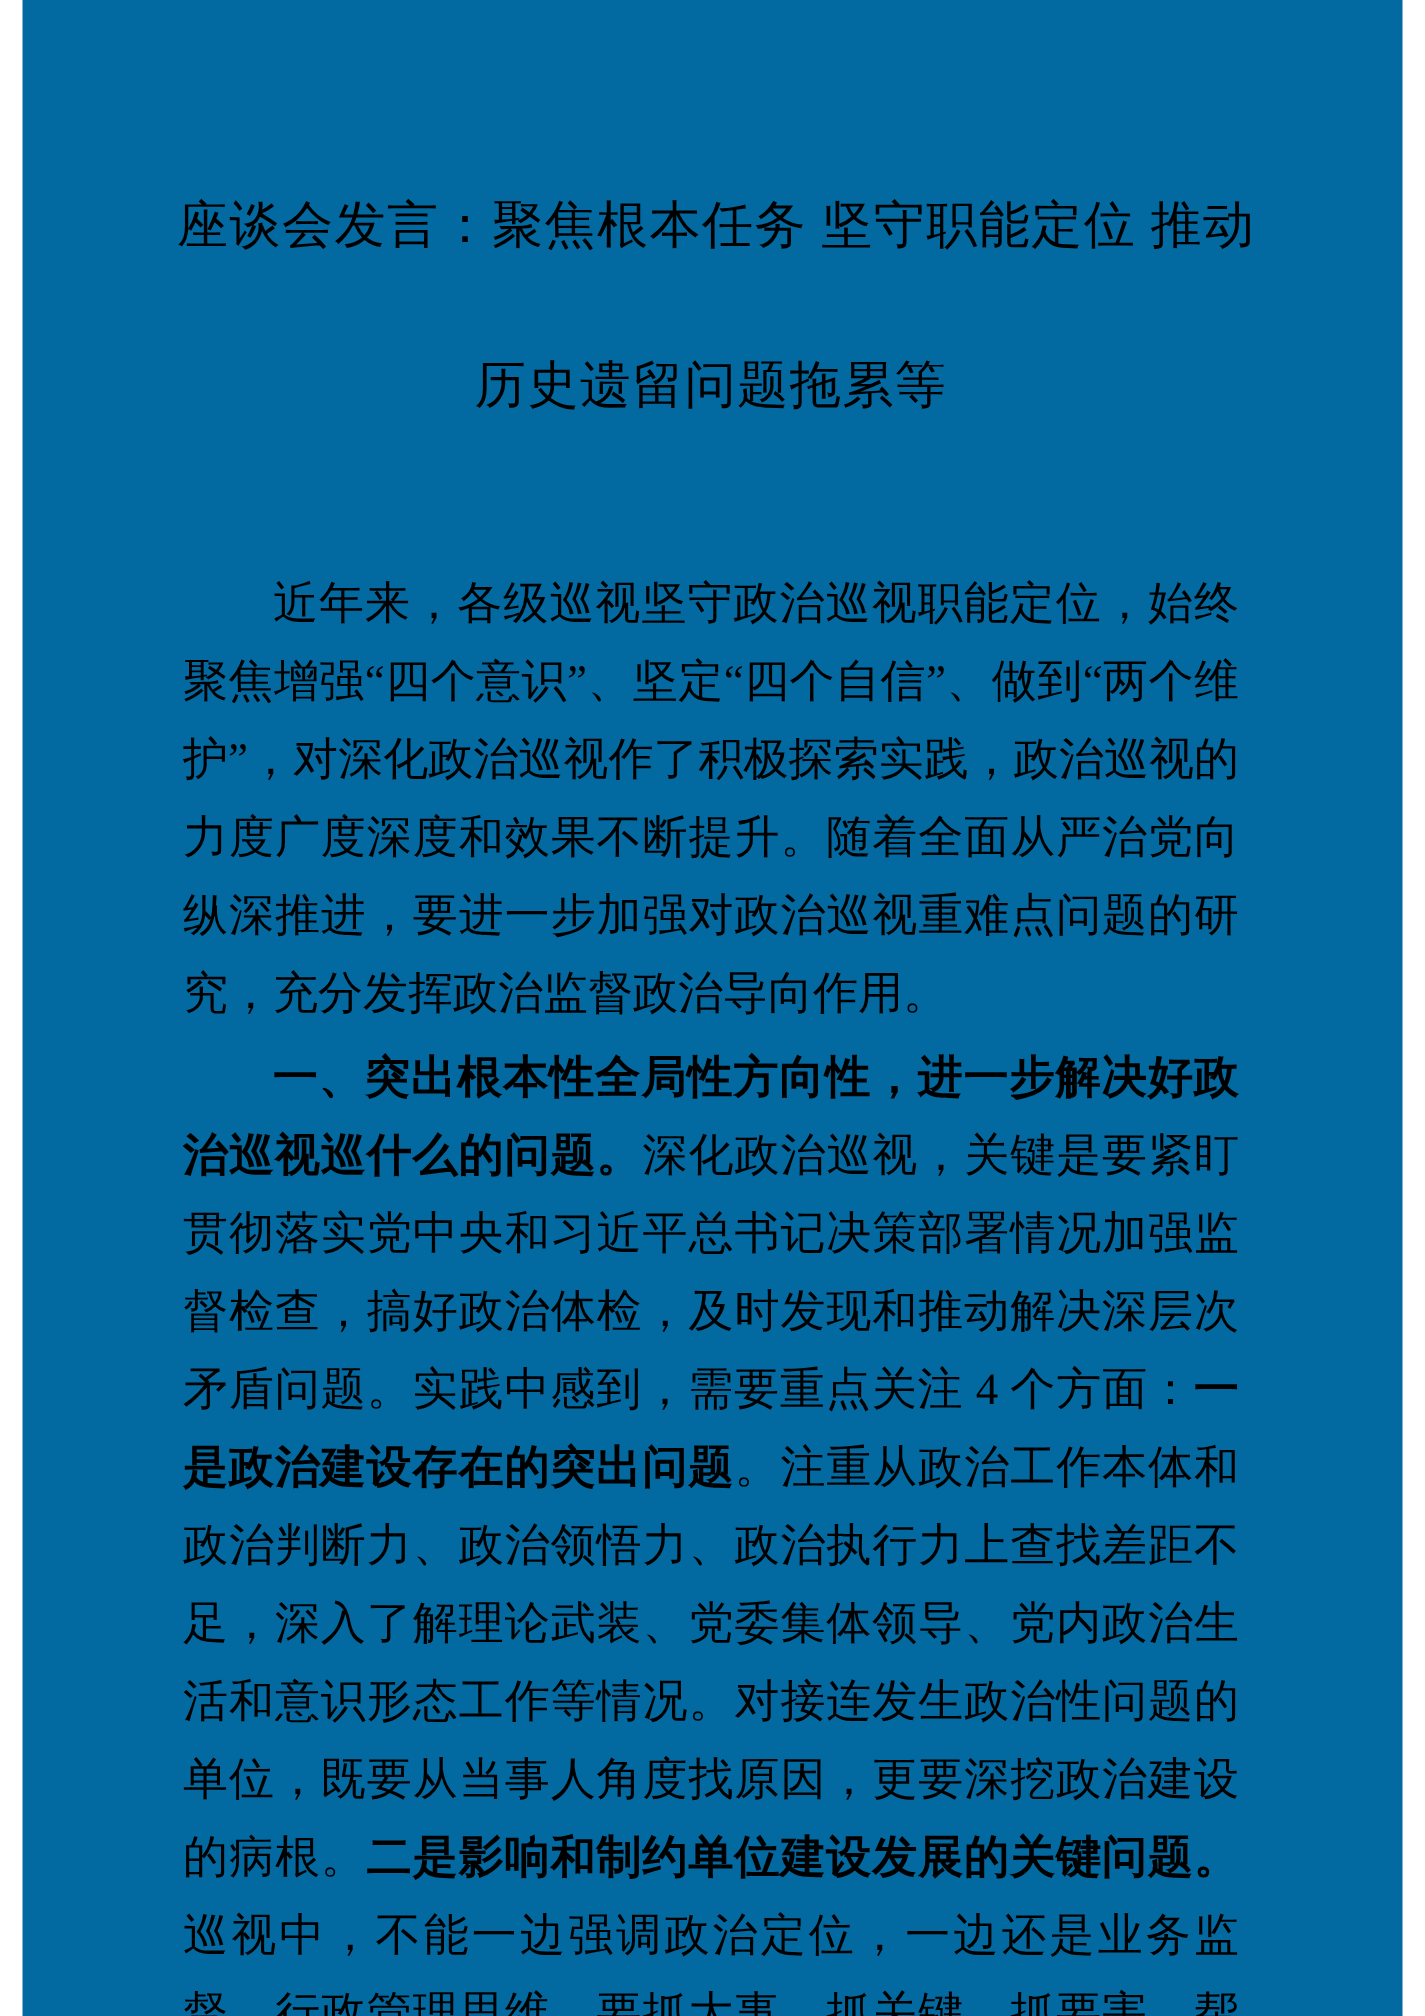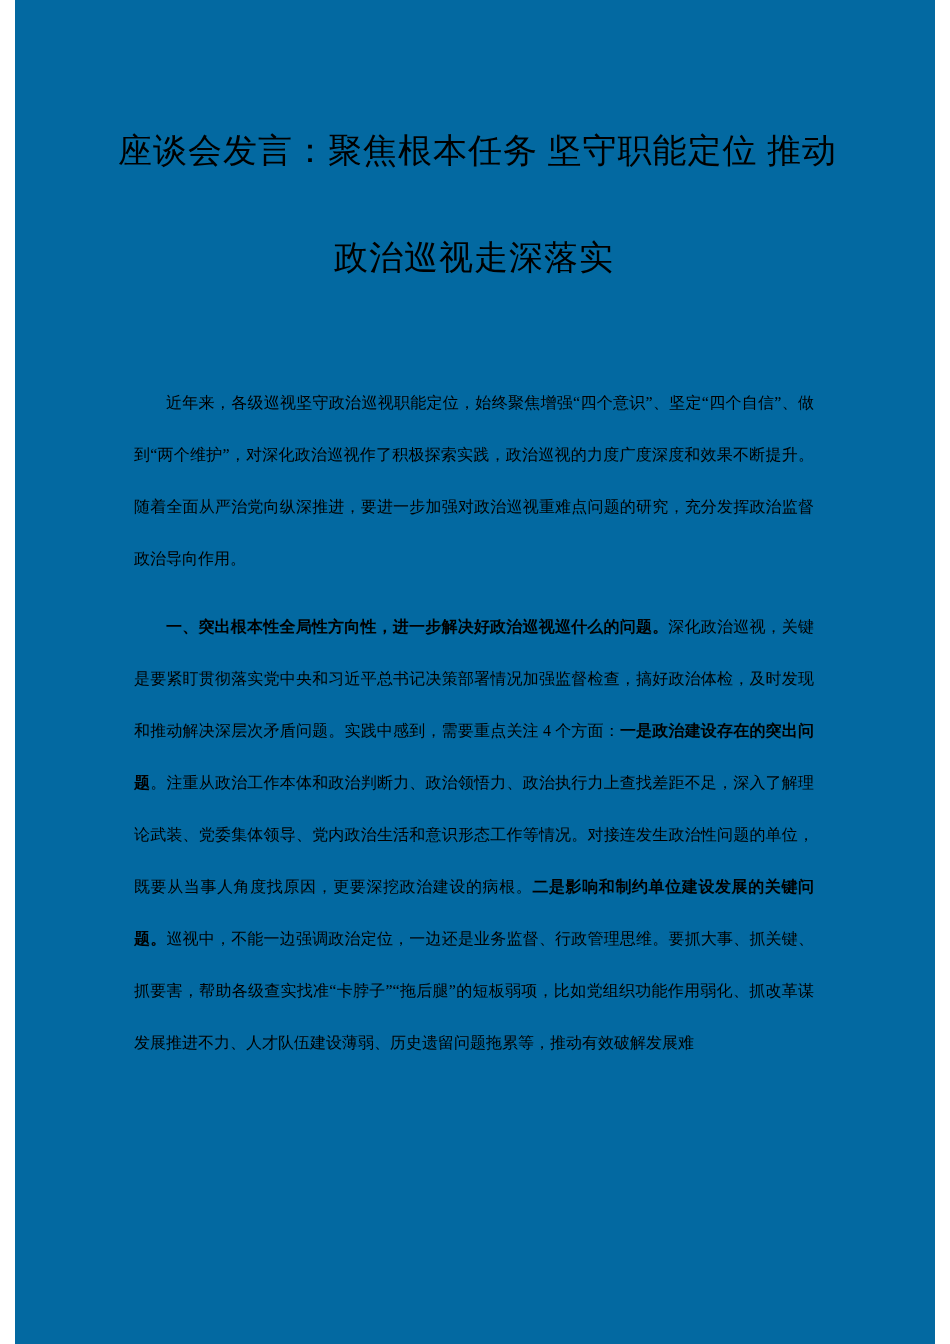--- a/index.html
+++ b/index.html
@@ -32,39 +32,39 @@
   }
   .title-line {
     display: block;
     white-space: nowrap;
   }
   .body-text {
     font-size: 22px;
     color: #000000;
   }
   .para {
-    margin: 16px;
-    font-size: 16px;
+    margin: 4px;
+    font-size: 30px;
     line-height: 52px;
     text-align: justify;
     text-indent: 2em;
   }
   .run { font-weight: normal; }
   .run.bold {
     font-weight: bold;
     font-family: Liberation Sans, sans-serif;
   }
 </style>
 </head>
 <body>
 
 <div class="page">
   <div class="content">
     <h1 class="doc-title">
       <span class="title-line">座谈会发言：聚焦根本任务 坚守职能定位 推动</span>
-      <span class="title-line">政治巡视走深落实</span>
+      <span class="title-line">历史遗留问题拖累等</span>
     </h1>
     <div class="body-text">
         <p class="para"><span class="run">近年来，各级巡视坚守政治巡视职能定位，始终聚焦增强“四个意识”、坚定“四个自信”、做到“两个维护”，对深化政治巡视作了积极探索实践，政治巡视的力度广度深度和效果不断提升。随着全面从严治党向纵深推进，要进一步加强对政治巡视重难点问题的研究，充分发挥政治监督政治导向作用。</span></p>
         <p class="para"><span class="run bold">一、突出根本性全局性方向性，进一步解决好政治巡视巡什么的问题。</span><span class="run">深化政治巡视，关键是要紧盯贯彻落实党中央和习近平总书记决策部署情况加强监督检查，搞好政治体检，及时发现和推动解决深层次矛盾问题。实践中感到，需要重点关注 4 个方面：</span><span class="run bold">一是政治建设存在的突出问题</span><span class="run">。注重从政治工作本体和政治判断力、政治领悟力、政治执行力上查找差距不足，深入了解理论武装、党委集体领导、党内政治生活和意识形态工作等情况。对接连发生政治性问题的单位，既要从当事人角度找原因，更要深挖政治建设的病根。</span><span class="run bold">二是影响和制约单位建设发展的关键问题。</span><span class="run">巡视中，不能一边强调政治定位，一边还是业务监督、行政管理思维。要抓大事、抓关键、抓要害，帮助各级查实找准“卡脖子”“拖后腿”的短板弱项，比如党组织功能作用弱化、抓改革谋发展推进不力、人才队伍建设薄弱、历史遗留问题拖累等，推动有效破解发展难</span></p>
       </div>
   </div>
 </div>
 
 </body></html>

